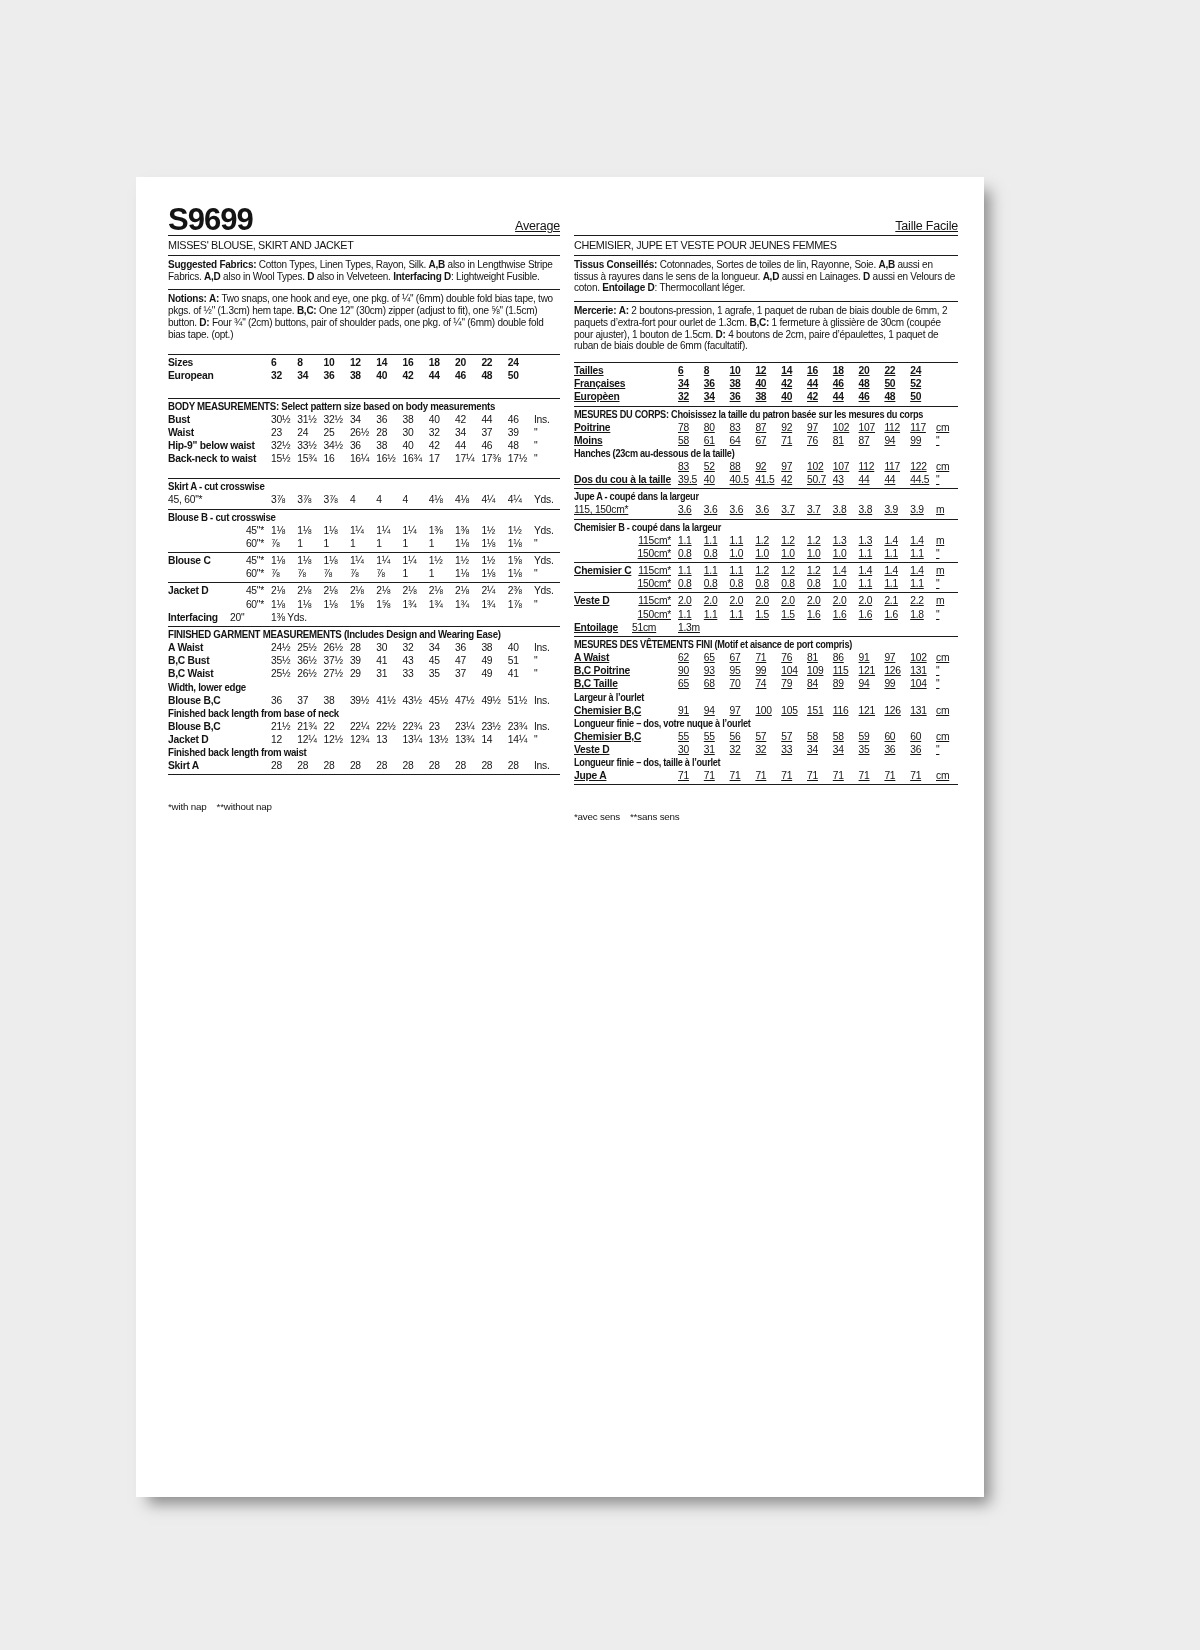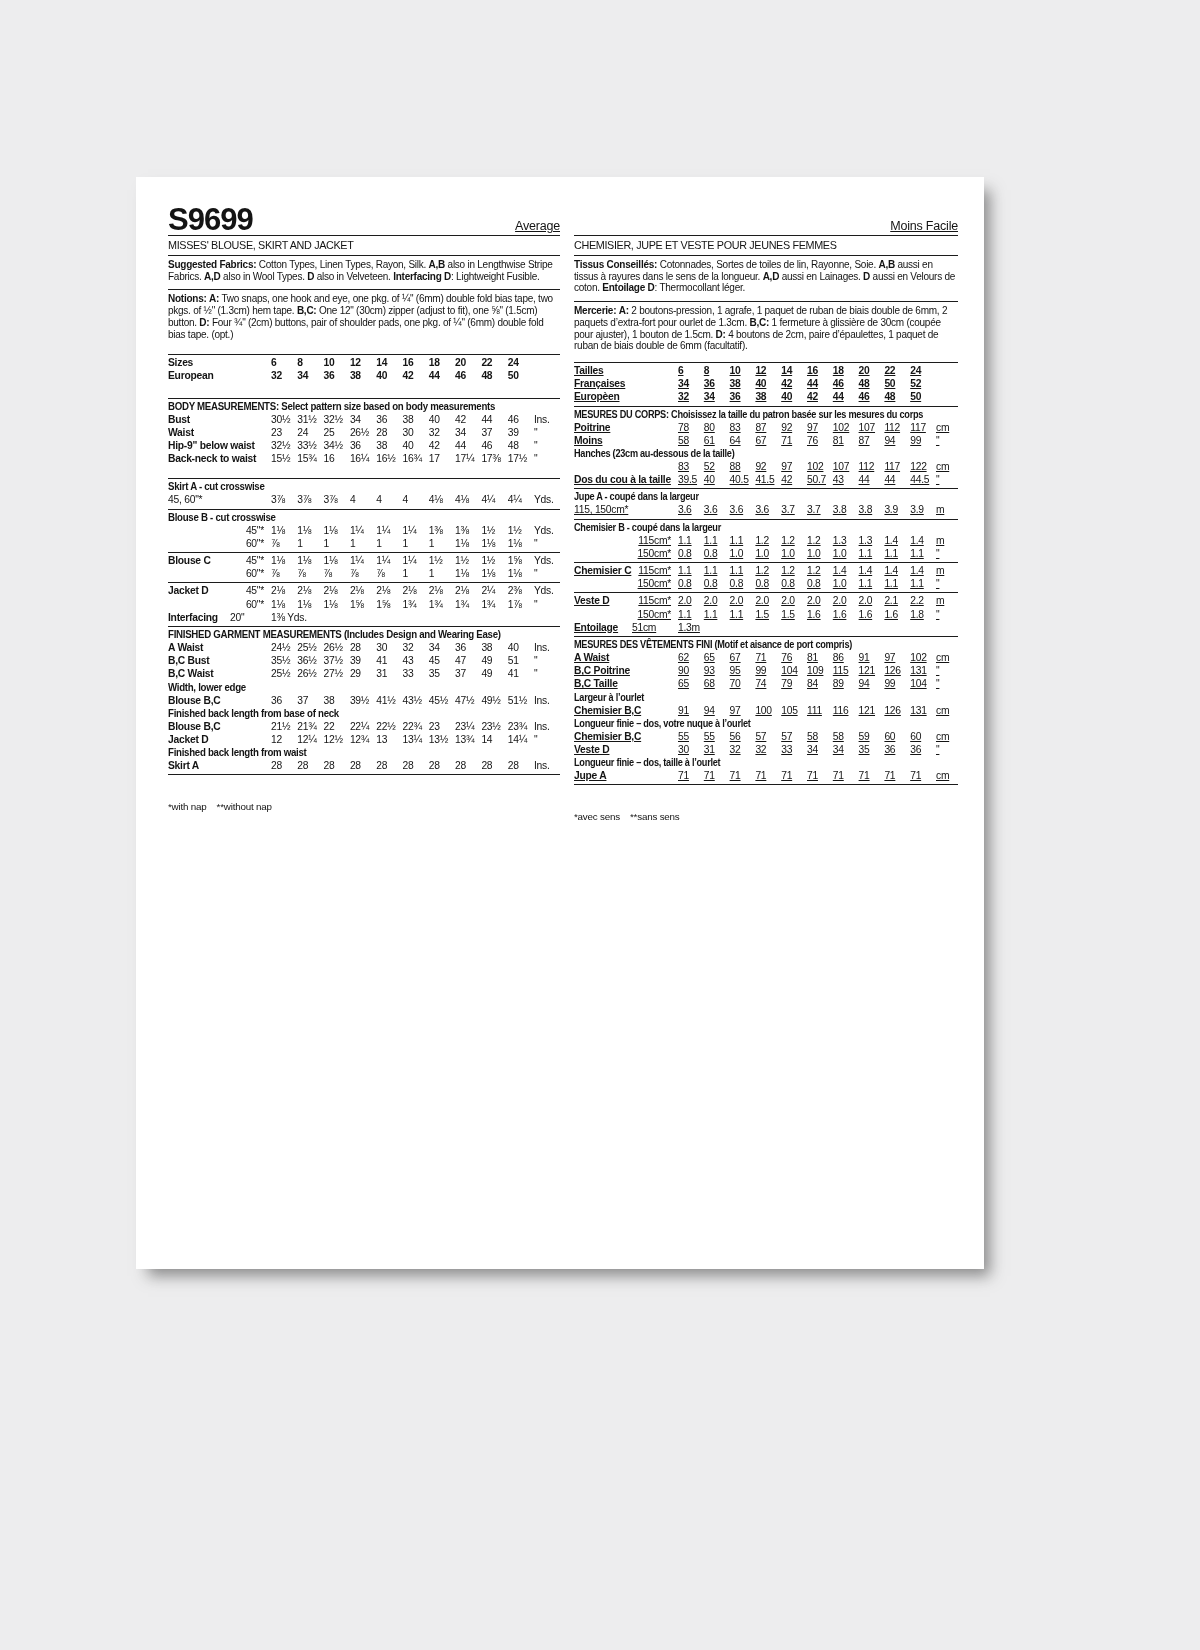--- a/index.html
+++ b/index.html
@@ -3,21 +3,21 @@
 <meta charset="utf-8">
 <style>
   html,body{margin:0;padding:0;}
   body{
     width:1200px;height:1650px;position:relative;overflow:hidden;
     background:#ededee;
     font-family:"Liberation Sans",sans-serif;color:#141414;
     -webkit-font-smoothing:antialiased;
   }
   .sheet{
-    position:absolute;left:136px;top:177px;width:848px;height:1092px;
+    position:absolute;left:136px;top:177px;width:848px;height:1320px;
     background:#ffffff;box-sizing:border-box;
     padding:26px 35px 0 32px;
     box-shadow:9px 10px 14px -3px rgba(60,60,60,.55);
   }
   .cols{display:flex;gap:14px;}
   .col{width:392px;flex:0 0 392px;}
   .col.fr{width:384px;flex:0 0 384px;}
   .masthead{display:flex;justify-content:space-between;align-items:flex-end;height:30px;margin-bottom:2px;}
   .code{font-size:31px;font-weight:700;letter-spacing:-1px;line-height:26px;}
   .diff{font-size:12.5px;letter-spacing:-0.2px;line-height:13px;text-decoration:underline;}
@@ -367,21 +367,21 @@
             <span class="unit">Ins.</span>
           </div>
           <div class="rule"></div>
         </div>
       <div class="footnote">*with nap    **without nap</div>
     </div>
 
     <div class="col fr">
       <div class="masthead">
         <span></span>
-        <span class="diff">Moins Facile</span>
+        <span class="diff">Taille Facile</span>
       </div>
       <div class="rule"></div>
       <div class="doc-title">CHEMISIER, JUPE ET VESTE POUR JEUNES FEMMES</div>
       <div class="rule"></div>
       <div class="para"><b>Tissus Conseillés:</b> Cotonnades, Sortes de toiles de lin, Rayonne, Soie. <b>A,B</b> aussi en tissus à rayures dans le sens de la longueur. <b>A,D</b> aussi en Lainages. <b>D</b> aussi en Velours de coton. <b>Entoilage D</b>: Thermocollant léger.</div>
       <div class="rule"></div>
       <div class="para"><b>Mercerie:</b> <b>A:</b> 2 boutons-pression, 1 agrafe, 1 paquet de ruban de biais double de 6mm, 2 paquets d’extra-fort pour ourlet de 1.3cm. <b>B,C:</b> 1 fermeture à glissière de 30cm (coupée pour ajuster), 1 bouton de 1.5cm. <b>D:</b> 4 boutons de 2cm, paire d’épaulettes, 1 paquet de ruban de biais double de 6mm (facultatif).</div>
       <div>
           <div class="gap" style="height: 3px;"></div>
           <div class="rule"></div>
@@ -646,21 +646,21 @@
             <span class="unit">"</span>
           </div>
           <div class="sec">Largeur à l’ourlet</div>
           <div class="trow">
             <span class="lbl b span2">Chemisier B,C</span>
             <span class="num">91</span>
             <span class="num">94</span>
             <span class="num">97</span>
             <span class="num">100</span>
             <span class="num">105</span>
-            <span class="num">111</span>
+            <span class="num">151</span>
             <span class="num">116</span>
             <span class="num">121</span>
             <span class="num">126</span>
             <span class="num">131</span>
             <span class="unit">cm</span>
           </div>
           <div class="sec">Longueur finie – dos, votre nuque à l’ourlet</div>
           <div class="trow">
             <span class="lbl b span2">Chemisier B,C</span>
             <span class="num">55</span>

